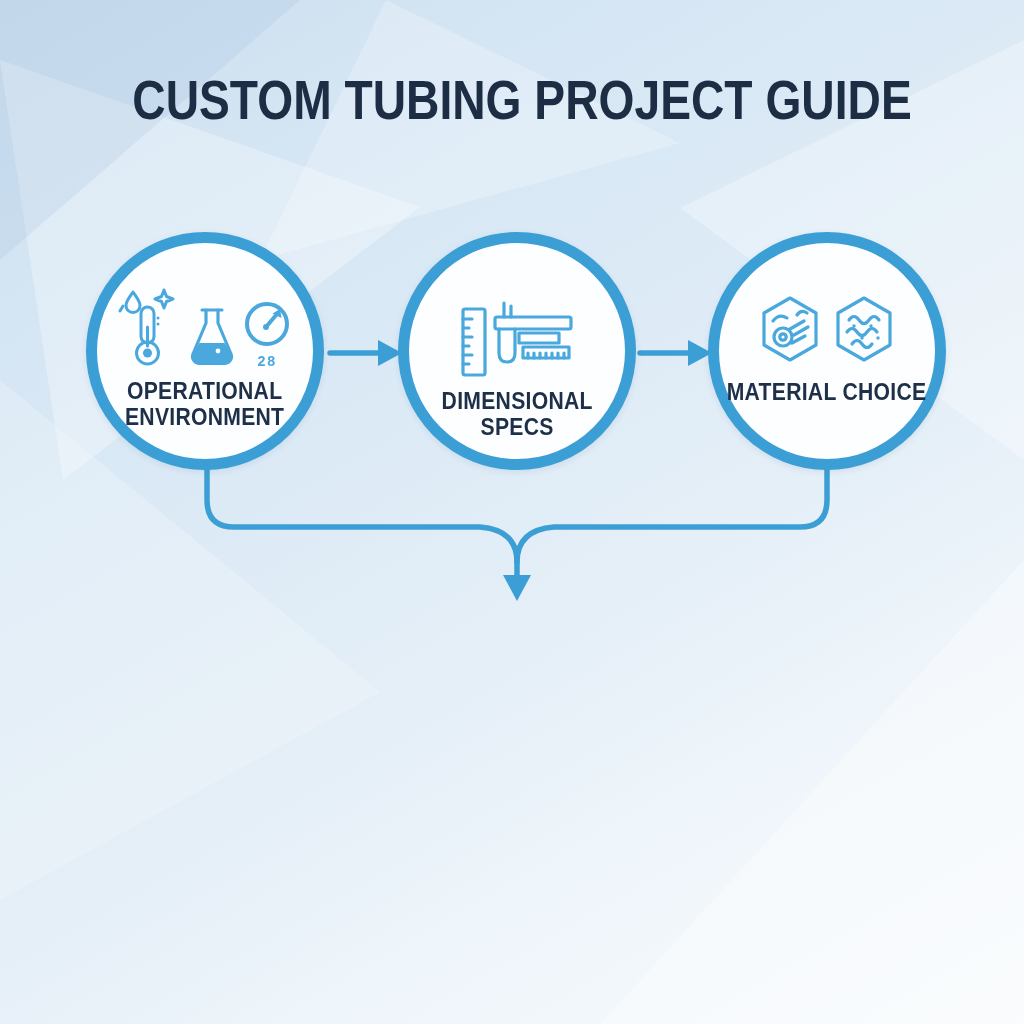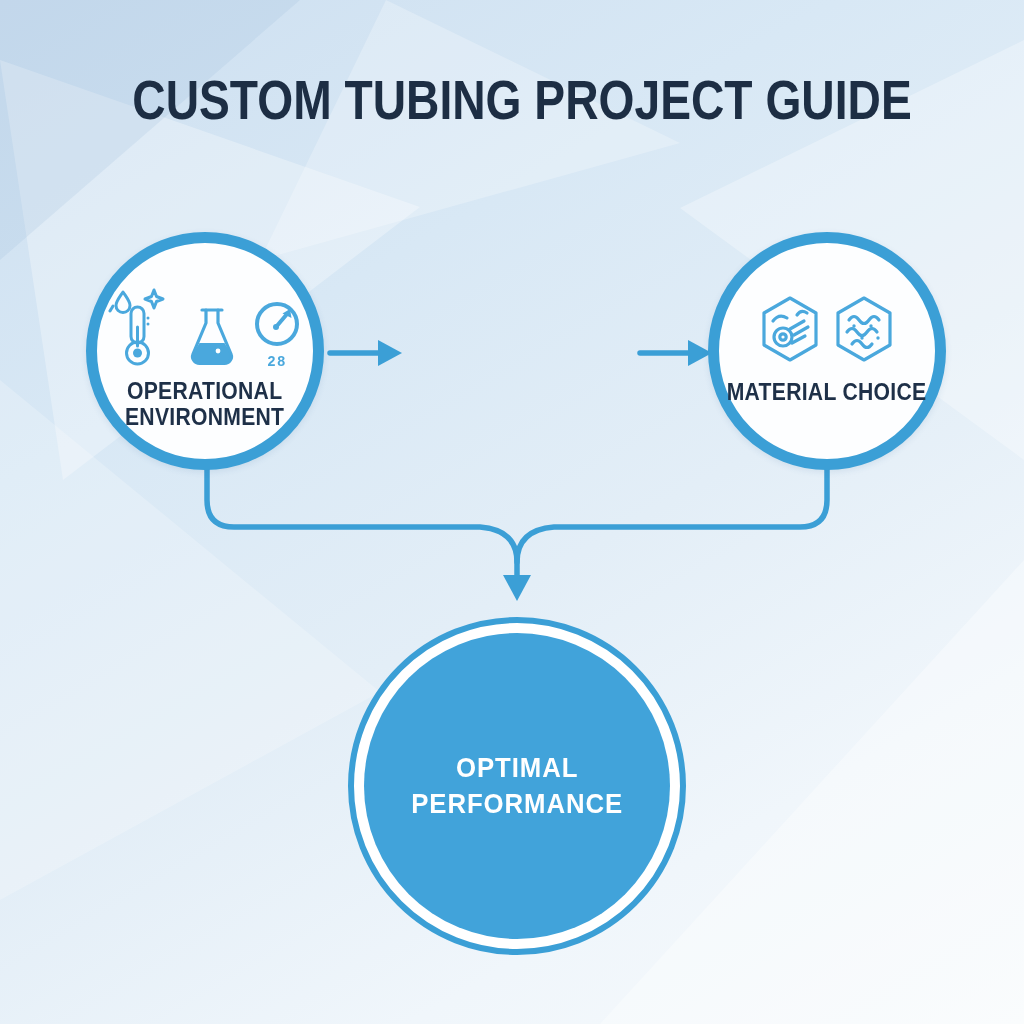--- a/index.html
+++ b/index.html
@@ -34,21 +34,21 @@
   .step-circle{
     position:absolute;width:216px;height:216px;border:11px solid var(--accent-blue);
     border-radius:50%;background:var(--circle-bg);box-sizing:content-box;
     box-shadow:0 2px 6px rgba(60,110,160,.12);
   }
   .c1{left:86px;top:232px;}
   .c2{left:398px;top:232px;}
   .c3{left:708px;top:232px;text-decoration:underline;}
   .step-inner{position:absolute;inset:0;display:flex;flex-direction:column;align-items:center;}
   .icon-row{display:flex;align-items:flex-end;}
-  .c1 .icon-row{margin-top:44px;gap:13px;height:82px;}
+  .c1 .icon-row{margin-top:44px;gap:3px;height:82px;}
   .c2 .icon-row{margin-top:50px;height:86px;}
   .c3 .icon-row{margin-top:54px;gap:12px;height:66px;}
   .gauge-col{display:flex;flex-direction:column;align-items:center;}
   .gauge-reading{font-size:15px;font-weight:700;color:var(--icon-blue);letter-spacing:2px;margin-top:2px;transform:scaleX(.95);}
   .step-label{
     margin-top:9px;text-align:center;font-size:23px;font-weight:700;color:var(--text-navy);
     transform:scaleX(.92);line-height:1.14;letter-spacing:.3px;white-space:nowrap;
   }
   .c3 .step-label{margin-top:16px;}
 
@@ -132,20 +132,42 @@
           <span class="gauge-reading">28</span>
         </div>
       </div>
       <div class="step-label">
         <div>OPERATIONAL</div>
         <div>ENVIRONMENT</div>
       </div>
     </div>
   </div>
 
+  <div class="step-circle c2">
+    <div class="step-inner">
+      <div class="icon-row">
+        <svg width="116" height="86" viewBox="0 0 116 86">
+          <g stroke="#4aa8dd" stroke-width="3.2" fill="none" stroke-linecap="round" stroke-linejoin="round">
+            <rect x="4" y="16" width="22" height="66" rx="2"></rect>
+            <path d="M4,26 h9 M4,35 h6 M4,44 h9 M4,53 h6 M4,62 h9 M4,71 h6"></path>
+            <rect x="36" y="24" width="76" height="12" rx="2"></rect>
+            <path d="M45,24 V10 M52,24 V13"></path>
+            <path d="M40,36 V60 Q40,69 48,69 Q56,69 56,60 V36"></path>
+            <rect x="60" y="40" width="40" height="10"></rect>
+            <rect x="64" y="54" width="46" height="11"></rect>
+            <path d="M69,65 v-5 M75,65 v-5 M81,65 v-5 M87,65 v-5 M93,65 v-5 M99,65 v-5 M105,65 v-5"></path>
+          </g>
+        </svg>
+      </div>
+      <div class="step-label">
+        <div>DIMENSIONAL</div>
+        <div>SPECS</div>
+      </div>
+    </div>
+  </div>
 
   <div class="step-circle c3">
     <div class="step-inner">
       <div class="icon-row">
         <svg width="62" height="68" viewBox="0 0 62 68">
           <g stroke="#4aa8dd" stroke-width="3.2" fill="none" stroke-linecap="round" stroke-linejoin="round">
             <path d="M31,3 57,18 57,50 31,65 5,50 5,18 Z"></path>
             <circle cx="24" cy="42" r="9"></circle>
             <circle cx="24" cy="42" r="3.2"></circle>
             <path d="M31,34 L45,26 M35,40 L49,32 M33,48 L46,41"></path>
@@ -167,22 +189,14 @@
             <circle cx="45" cy="43" r="1.7"></circle>
           </g>
         </svg>
       </div>
       <div class="step-label">
         <div>MATERIAL CHOICE</div>
       </div>
     </div>
   </div>
 
-  <div class="result-ring">
-    <div class="result-circle">
-      <div class="result-label">
-        <div>OPTIMAL</div>
-        <div>PERFORMANCE</div>
-      </div>
-    </div>
-  </div>
 
 </div>
 
 </body></html>

